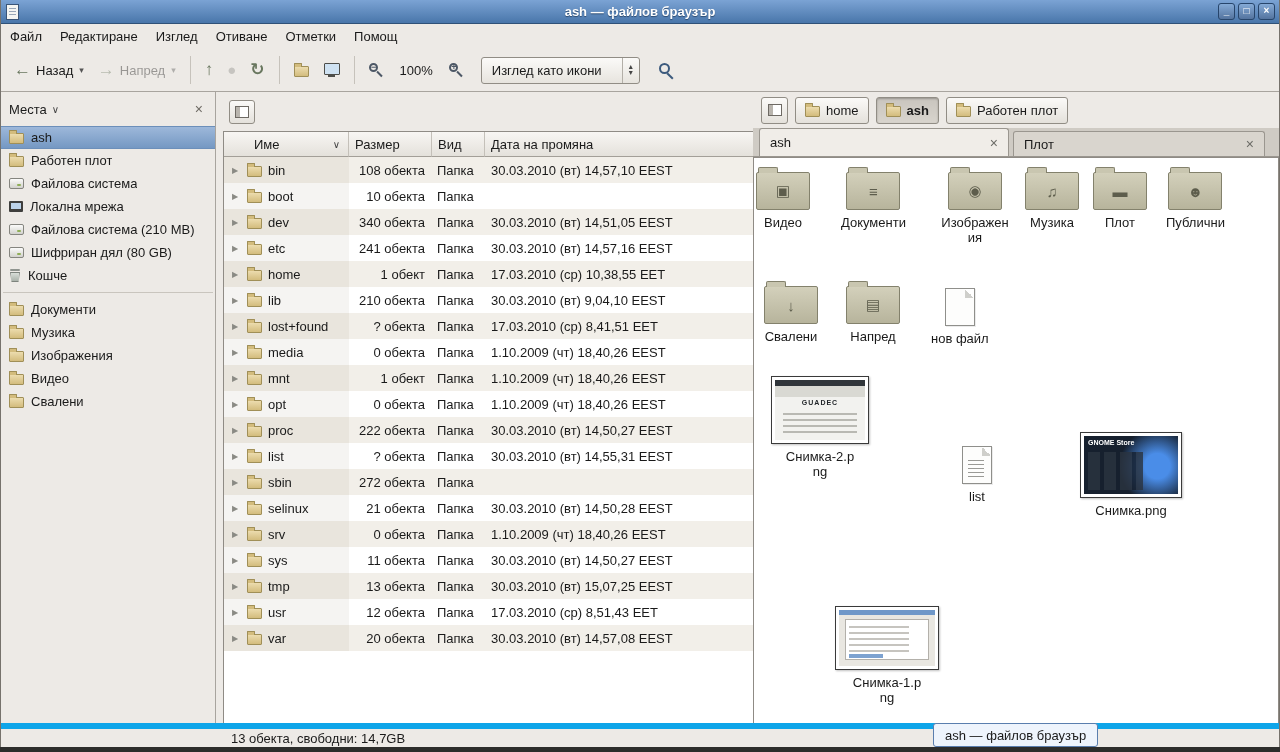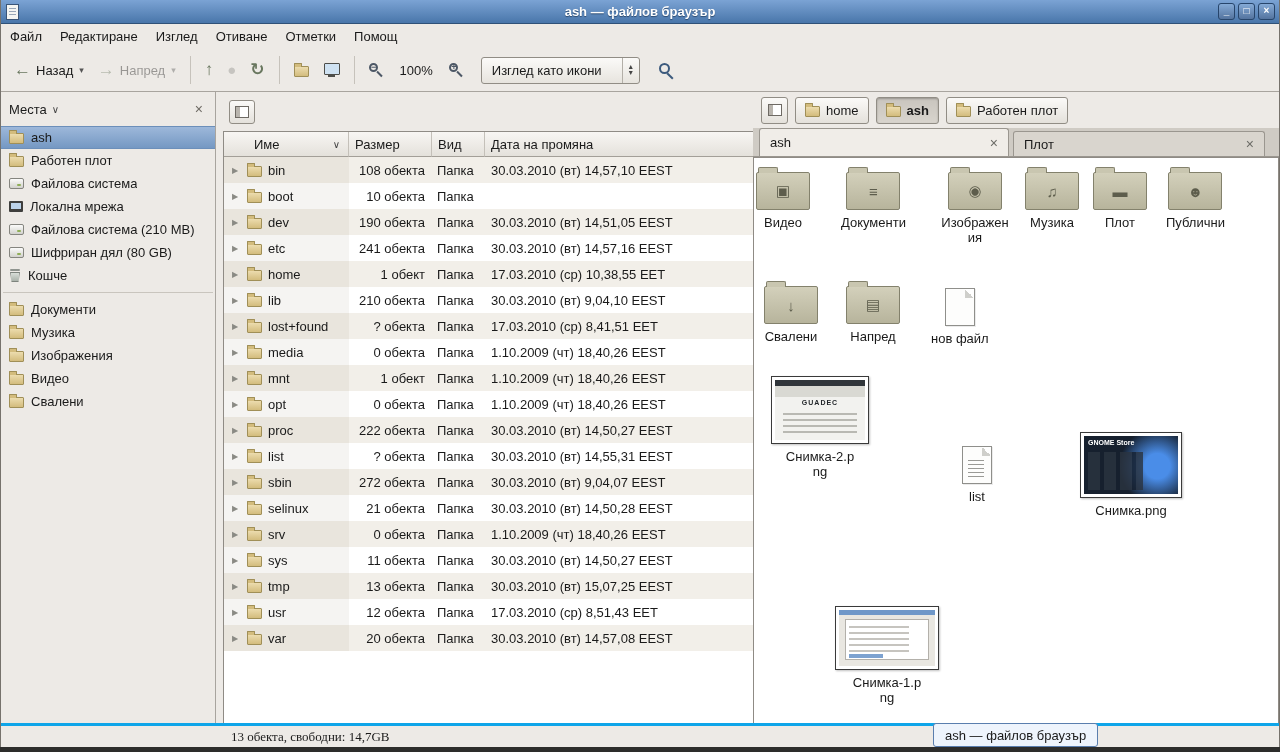--- a/index.html
+++ b/index.html
@@ -131,21 +131,21 @@
   .t4-sel{position:absolute;left:10px;top:44px;width:34px;height:4px;background:#7da2d0;}
 
   
   .p0{left:2px;top:14px;}   .p1{left:87px;top:14px;}  .p2{left:184px;top:14px;}
   .p3{left:271px;top:14px;} .p4{left:339px;top:14px;} .p5{left:412px;top:14px;}
   .p6{left:10px;top:128px;} .p7{left:92px;top:128px;} .p8{left:177px;top:130px;}
   .p9{left:17px;top:218px;} .p10{left:208px;top:288px;} .p11{left:326px;top:274px;}
   .p12{left:81px;top:408px;margin-top:40px;}
 
   
-  .statusbar{position:absolute;left:0;top:723px;right:0;height:24px;background:#EDEAE6;border-top:3px solid #0ea5e9;display:flex;align-items:center;padding-left:230px;font-family:Liberation Serif, serif;}
+  .statusbar{position:absolute;left:0;top:723px;right:0;height:24px;background:#EDEAE6;border-top:6px solid #0ea5e9;display:flex;align-items:center;padding-left:230px;}
   .tooltip{position:absolute;left:933px;top:723px;height:24px;padding:0 11px;display:flex;align-items:center;background:#eef4fc;border:1px solid #5a7eae;border-radius:3px;z-index:5;}
   .desktop-strip{position:absolute;left:0;bottom:0;width:1280px;height:5px;background:#2d2d2b;}
 </style>
 </head>
 <body>
 
 <div class="window">
 
   <div class="titlebar">
     <span class="win-icon"></span>
@@ -325,21 +325,21 @@
               </span>
               <span class="c-size">10 обекта</span>
               <span class="c-type">Папка</span>
             </div>
           <div class="lrow">
               <span class="c-name">
                 <i class="exp">▶</i>
                 <i class="ic-folder"></i>
                 <b class="fname">dev</b>
               </span>
-              <span class="c-size">190 обекта</span>
+              <span class="c-size">340 обекта</span>
               <span class="c-type">Папка</span>
               <span class="c-date">30.03.2010 (вт) 14,51,05 EEST</span>
             </div>
           <div class="lrow">
               <span class="c-name">
                 <i class="exp">▶</i>
                 <i class="ic-folder"></i>
                 <b class="fname">etc</b>
               </span>
               <span class="c-size">241 обекта</span>
@@ -427,21 +427,20 @@
               <span class="c-date">30.03.2010 (вт) 14,55,31 EEST</span>
             </div>
           <div class="lrow">
               <span class="c-name">
                 <i class="exp">▶</i>
                 <i class="ic-folder"></i>
                 <b class="fname">sbin</b>
               </span>
               <span class="c-size">272 обекта</span>
               <span class="c-type">Папка</span>
-              <span class="c-date">30.03.2010 (вт) 9,04,07 EEST</span>
             </div>
           <div class="lrow">
               <span class="c-name">
                 <i class="exp">▶</i>
                 <i class="ic-folder"></i>
                 <b class="fname">selinux</b>
               </span>
               <span class="c-size">21 обекта</span>
               <span class="c-type">Папка</span>
               <span class="c-date">30.03.2010 (вт) 14,50,28 EEST</span>

